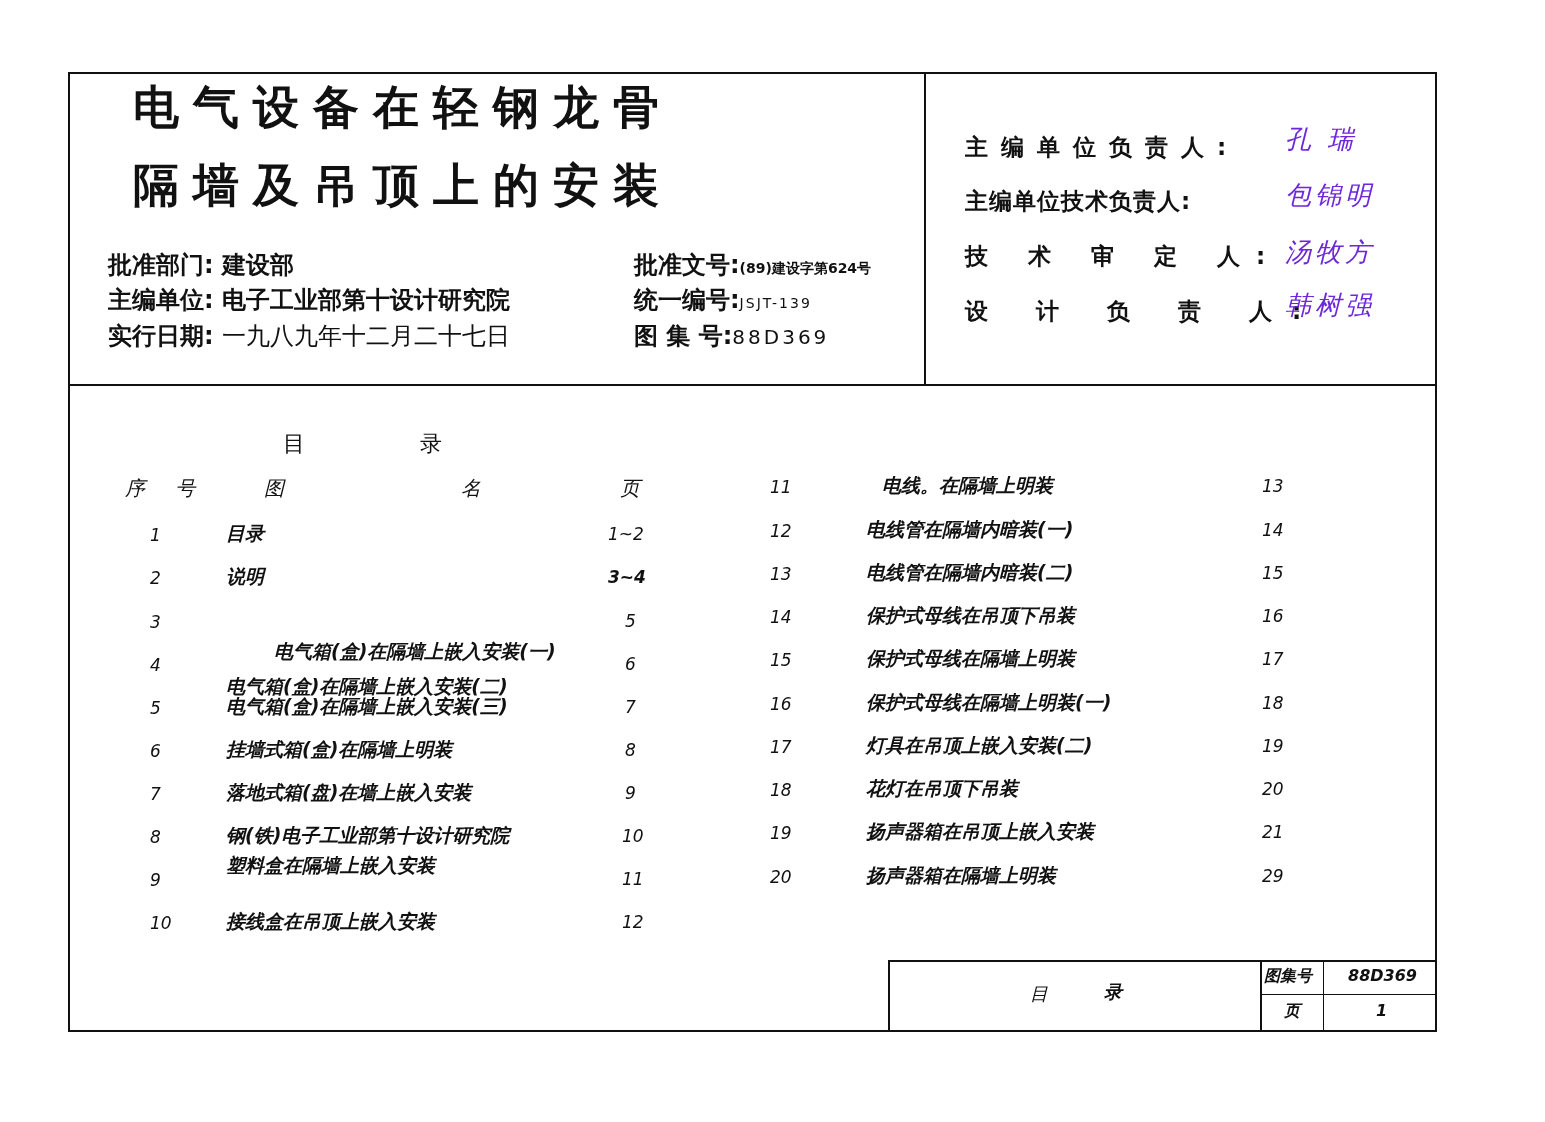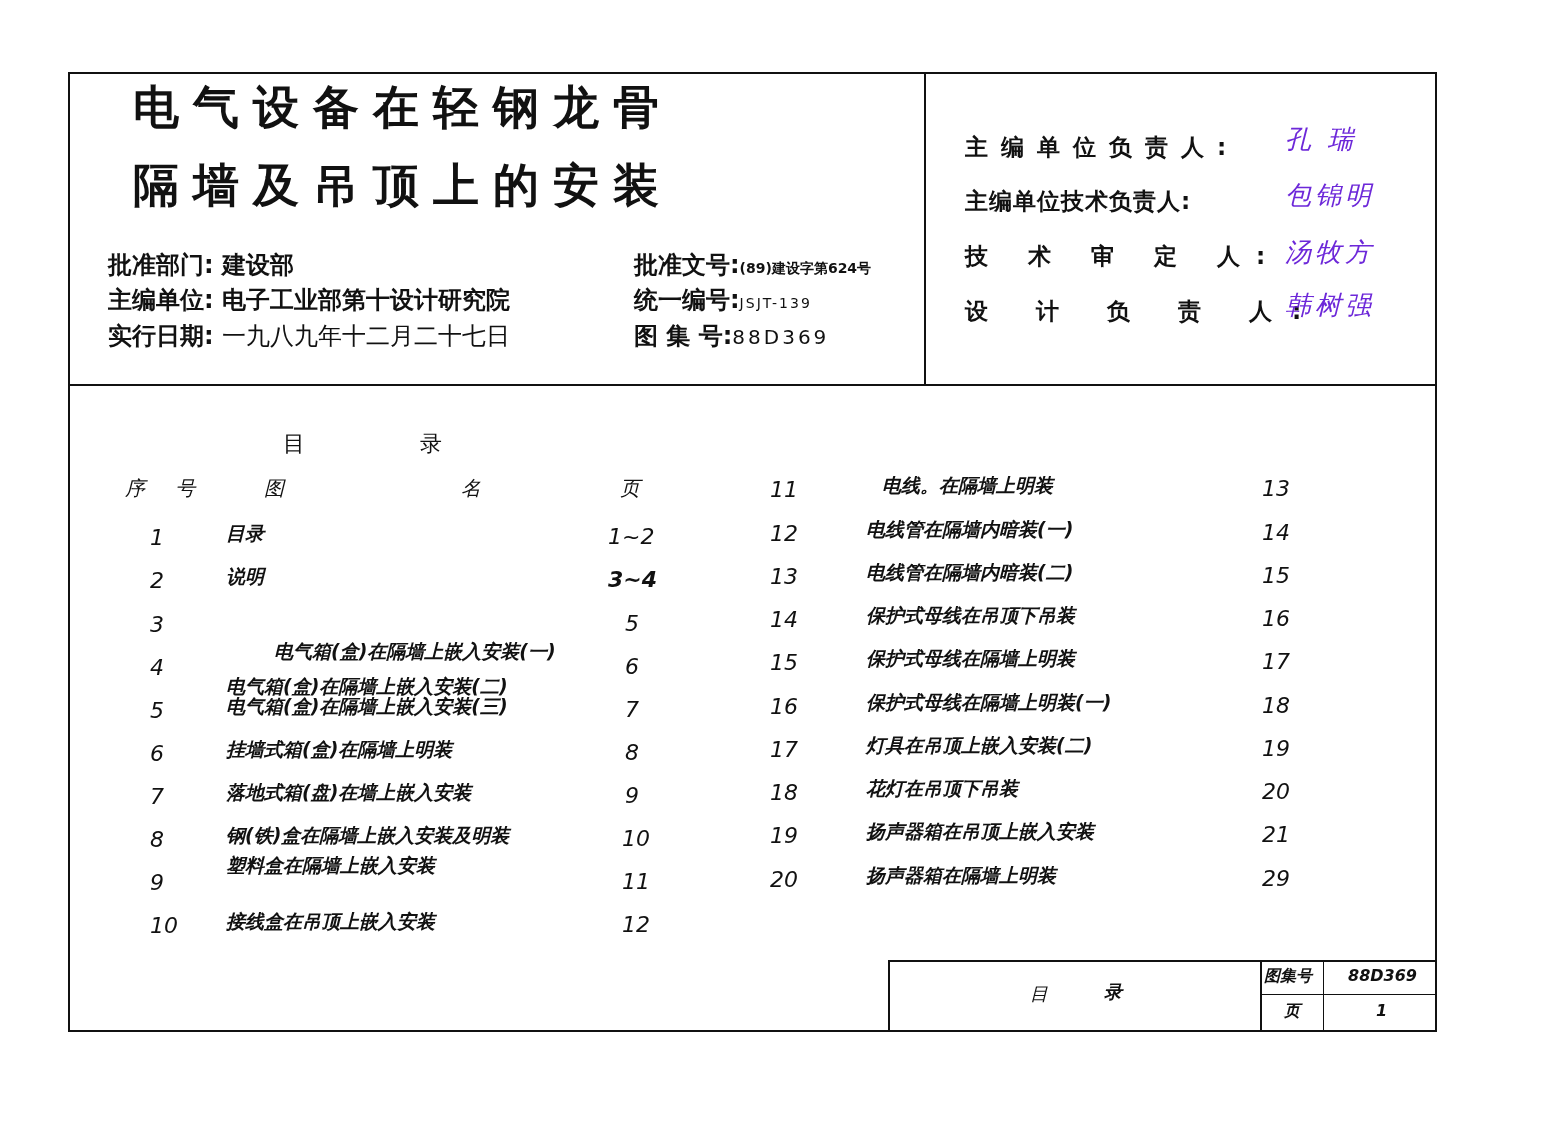--- a/index.html
+++ b/index.html
@@ -15,21 +15,21 @@
            letter-spacing:14px; line-height:1; }
   .meta { position:absolute; font-size:24px; font-weight:bold; line-height:1; white-space:nowrap; }
   .meta .v { font-weight:bold; }
   .meta .small { font-size:14px; font-weight:bold; }
   .sig-row { position:absolute; left:965px; font-size:23px; font-weight:bold; line-height:1; white-space:nowrap; }
   .sig { position:absolute; left:1285px; font-family:"DejaVu Serif", serif; font-style:italic;
          font-size:26px; line-height:1; letter-spacing:4px; color:#6d28d9; }
   .toc-title { position:absolute; top:433px; font-size:22px; line-height:1; }
   .col-h { position:absolute; top:478px; font-size:20px; line-height:1; font-style:italic; }
   .row { position:absolute; font-size:19px; line-height:1; font-style:italic; font-weight:bold; white-space:nowrap; }
-  .row.num { font-weight:normal; font-size:22px; }
+  .row.num { font-weight:normal; font-size:17px; }
   .tb { position:absolute; left:888px; top:960px; width:549px; height:70px;
         border-top:2px solid #111; border-left:2px solid #111; box-sizing:border-box; }
   .tb-v1 { position:absolute; left:1260px; top:960px; height:70px; border-left:2px solid #111; }
   .tb-v2 { position:absolute; left:1323px; top:960px; height:70px; border-left:1px solid #111; }
   .tb-h { position:absolute; left:1260px; top:994px; width:177px; border-top:1px solid #111; }
   .tb-txt { position:absolute; font-size:18px; line-height:1; font-style:italic; font-weight:bold; }
 </style>
 </head>
 <body>
 
@@ -102,21 +102,21 @@
 
   <div class="row num" style="left:150px; top:743px;">6</div>
   <div class="row" style="left:226px; top:740px;">挂墙式箱(盒)在隔墙上明装</div>
   <div class="row num" style="left:625px; top:742px;">8</div>
 
   <div class="row num" style="left:150px; top:786px;">7</div>
   <div class="row" style="left:226px; top:783px;">落地式箱(盘)在墙上嵌入安装</div>
   <div class="row num" style="left:625px; top:785px;">9</div>
 
   <div class="row num" style="left:150px; top:829px;">8</div>
-  <div class="row" style="left:226px; top:826px;">钢(铁)盒在隔墙上嵌入安装及明装</div>
+  <div class="row" style="left:226px; top:826px;">钢(铁)电子工业部第十设计研究院</div>
   <div class="row num" style="left:622px; top:828px;">10</div>
 
   <div class="row num" style="left:150px; top:872px;">9</div>
   <div class="row" style="left:226px; top:856px;">塑料盒在隔墙上嵌入安装</div>
   <div class="row num" style="left:622px; top:871px;">11</div>
 
   <div class="row num" style="left:150px; top:915px;">10</div>
   <div class="row" style="left:226px; top:912px;">接线盒在吊顶上嵌入安装</div>
   <div class="row num" style="left:622px; top:914px;">12</div>
 </div>

